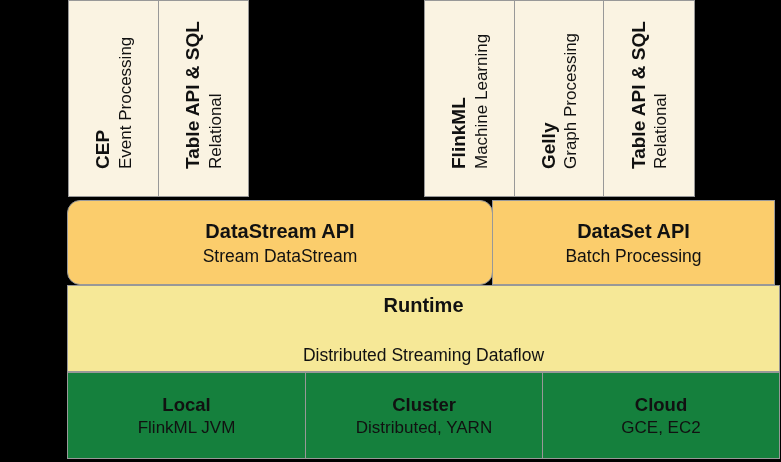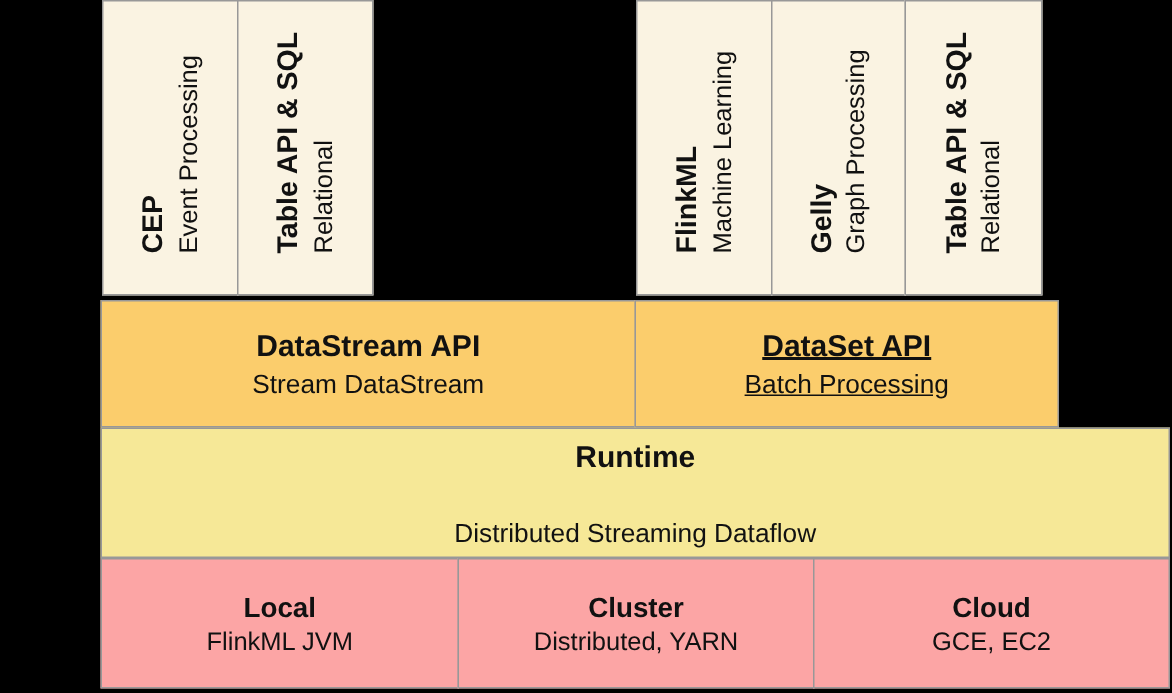--- a/index.html
+++ b/index.html
@@ -36,21 +36,21 @@
     box-sizing:border-box; border:1px solid #989898; margin-right:-1px;
     display:flex; flex-direction:column; justify-content:center; align-items:center;
     text-align:center;
   }
   .cell:last-child { margin-right:0; }
   .api-row    { top:200px; height:85px; }
   .api-row    .cell { background:#FBCD6C; }
   .runtime-row{ top:285px; height:87px; }
   .runtime-row .cell { background:#F6E897; }
   .deploy-row { top:372px; height:87px; }
-  .deploy-row .cell { background:#fca5a5; }
+  .deploy-row .cell { background:#15803d; }
 
   .htitle { font-weight:bold; font-size:20px; line-height:1.4; }
   .hsub   { font-size:17.5px; line-height:1.3; }
   .deploy-row .htitle { font-size:18.5px; }
   .deploy-row .hsub   { font-size:17px; }
 </style>
 </head>
 <body>
 
 <div id="stage">
@@ -85,25 +85,25 @@
     </div>
     <div class="vbox w92">
       <div class="vinner">
         <div class="vtitle">Table API &amp; SQL</div>
         <div class="vsub">Relational</div>
       </div>
     </div>
   </div>
 
   <div class="row api-row">
-    <div class="cell" style="width:357px;">
+    <div class="cell" style="width:426px;border-radius:13px;">
       <div class="htitle">DataStream API</div>
       <div class="hsub">Stream DataStream</div>
     </div>
-    <div class="cell" style="width:283px;text-decoration:underline;">
+    <div class="cell" style="width:283px;">
       <div class="htitle">DataSet API</div>
       <div class="hsub">Batch Processing</div>
     </div>
   </div>
 
   <div class="row runtime-row">
     <div class="cell" style="width:713px;gap:25px;">
       <div class="htitle">Runtime</div>
       <div class="hsub">Distributed Streaming Dataflow</div>
     </div>

